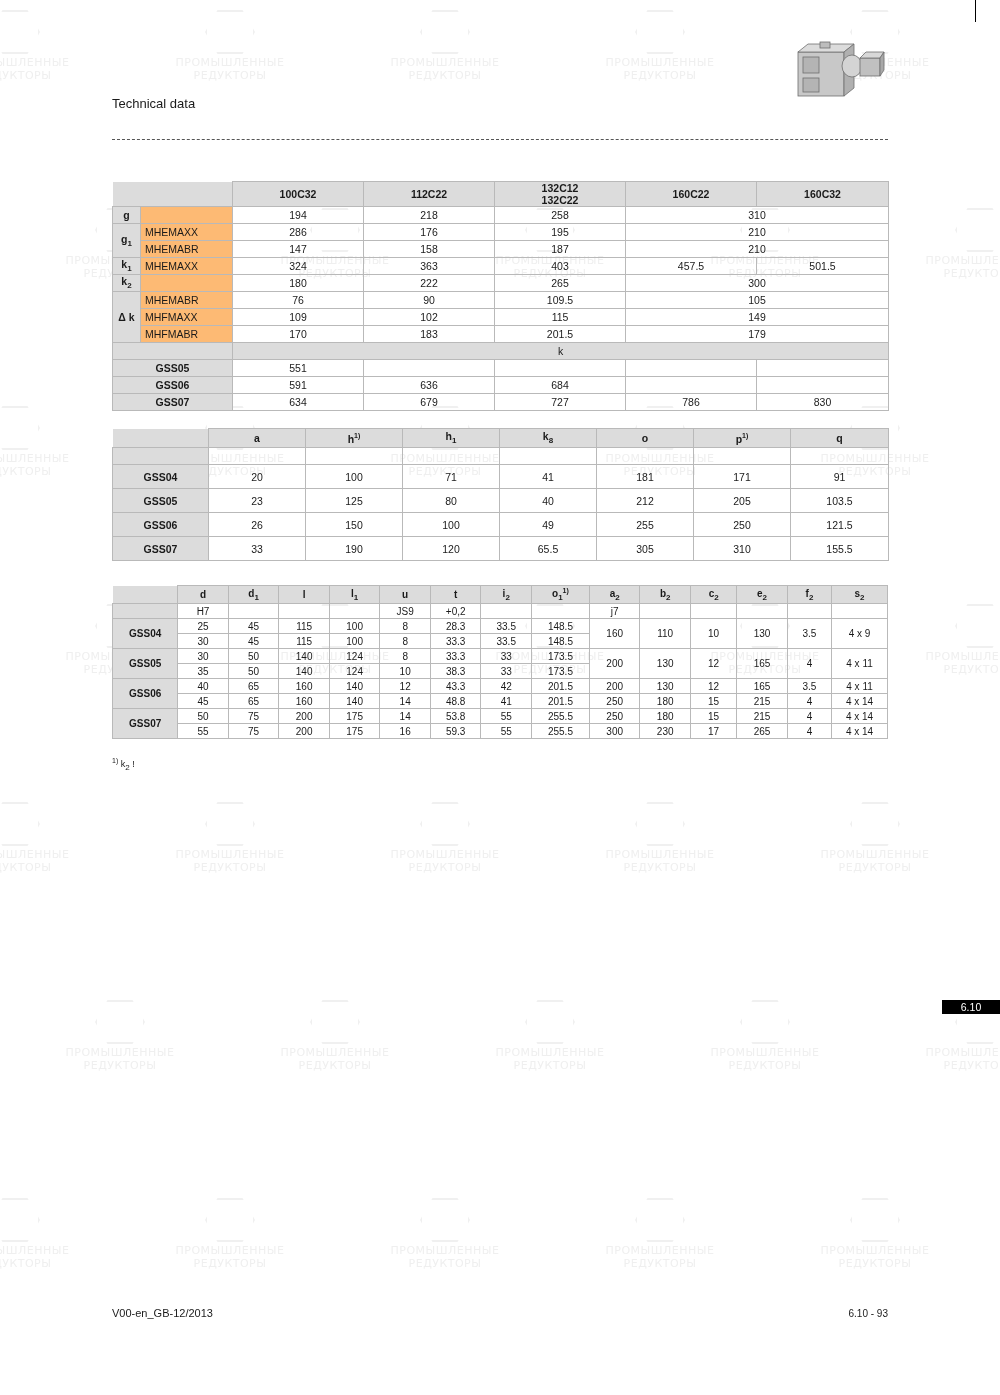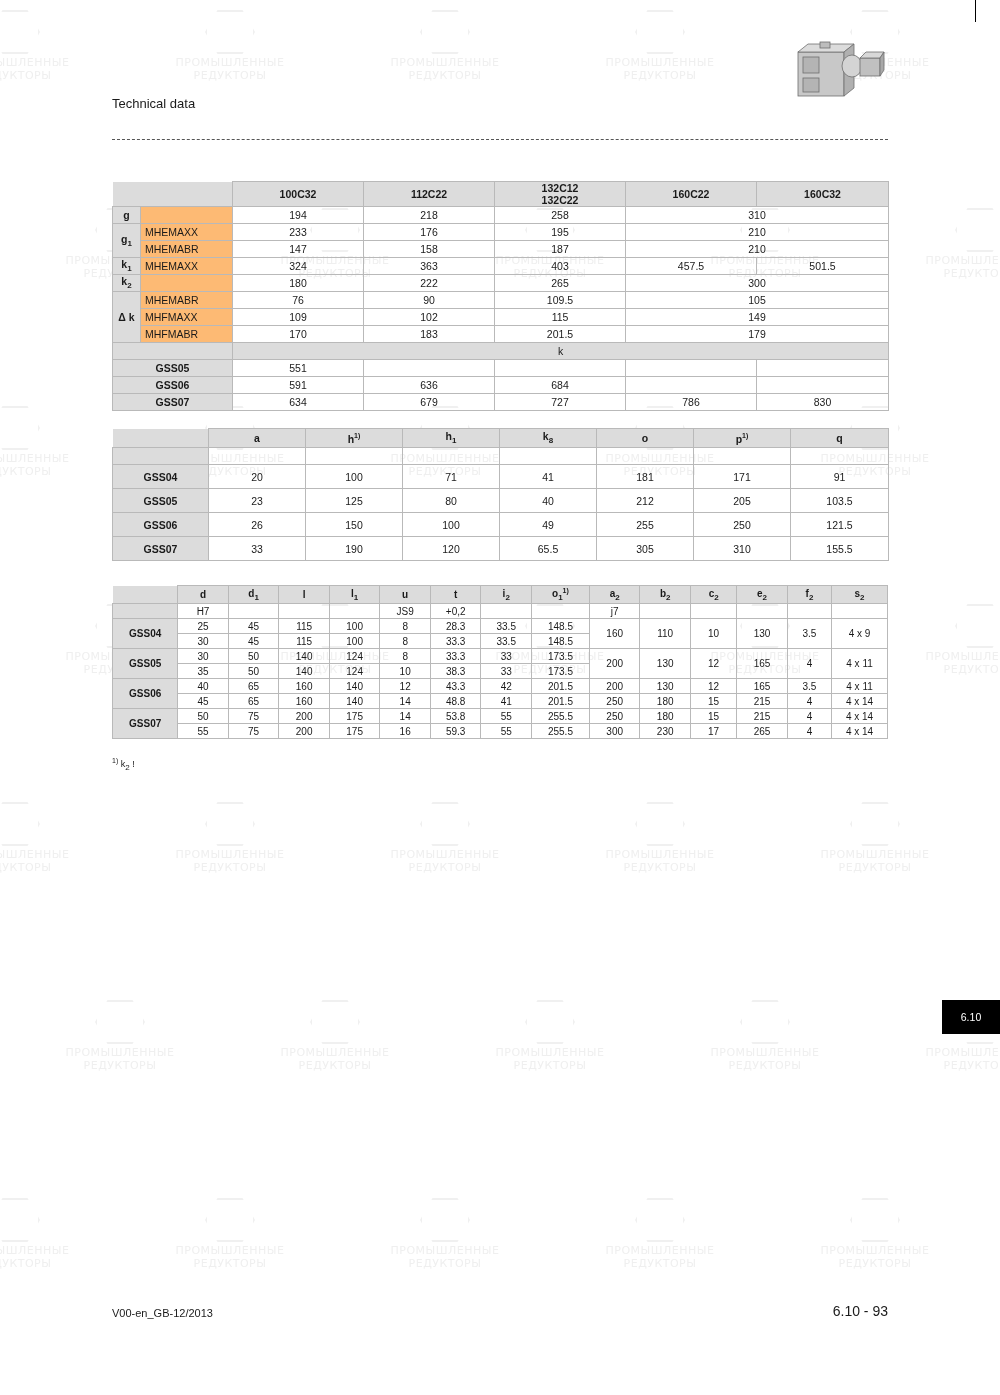--- a/index.html
+++ b/index.html
@@ -135,42 +135,42 @@
     top: 757px;
     font-size: 9px;
     color: #1a1a1a;
   }
 
   .page-tab {
     position: absolute;
     right: 0px;
     top: 1000px;
     width: 58px;
-    height: 34px;
+    height: 14px;
     background: #000;
     color: #fff;
     font-size: 10.5px;
     display: flex;
     align-items: center;
     justify-content: center;
   }
 
   .footer-left {
     position: absolute;
     left: 112px;
     bottom: 76px;
     font-size: 11px;
     color: #1a1a1a;
     margin-top: 20px;
   }
   .footer-right {
     position: absolute;
     right: 112px;
     bottom: 76px;
-    font-size: 14px;
+    font-size: 10px;
     color: #1a1a1a;
   }
 </style>
 </head>
 <body>
 
 <div class="watermark-layer" id="wm-layer">
     <div class="wm" style="left: -60px; top: 10px;">
       <span class="wm-hex"></span>
       <div>ПРОМЫШЛЕННЫЕ</div>
@@ -399,21 +399,21 @@
         <td class="sublabel"></td>
         <td>194</td>
         <td>218</td>
         <td>258</td>
         <td colspan="2">310</td>
       </tr>
 
       <tr>
         <td class="rowlabel" rowspan="2">g<sub>1</sub></td>
         <td class="sublabel">MHEMAXX</td>
-        <td>233</td>
+        <td>286</td>
         <td>176</td>
         <td>195</td>
         <td colspan="2">210</td>
       </tr>
       <tr>
         <td class="sublabel">MHEMABR</td>
         <td>147</td>
         <td>158</td>
         <td>187</td>
         <td colspan="2">210</td>

